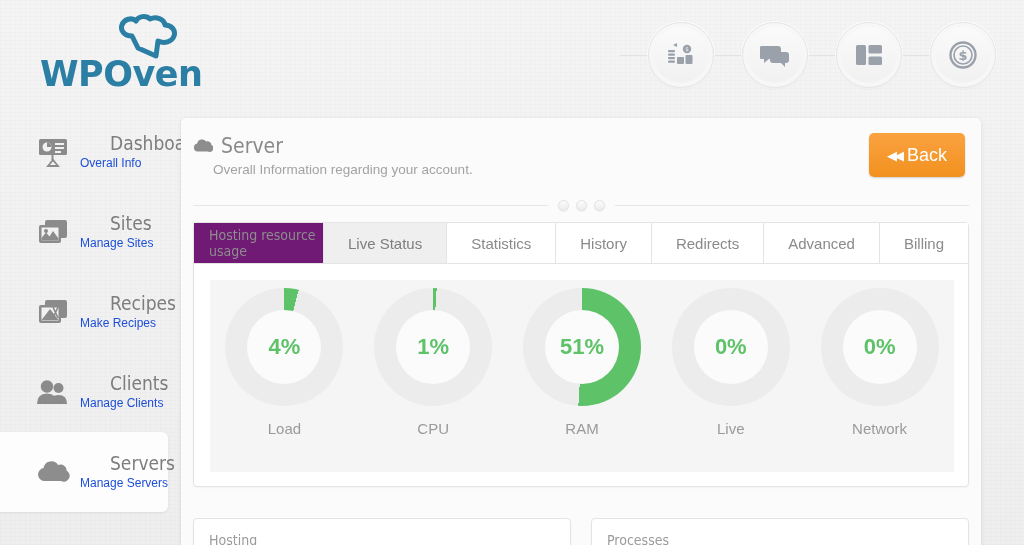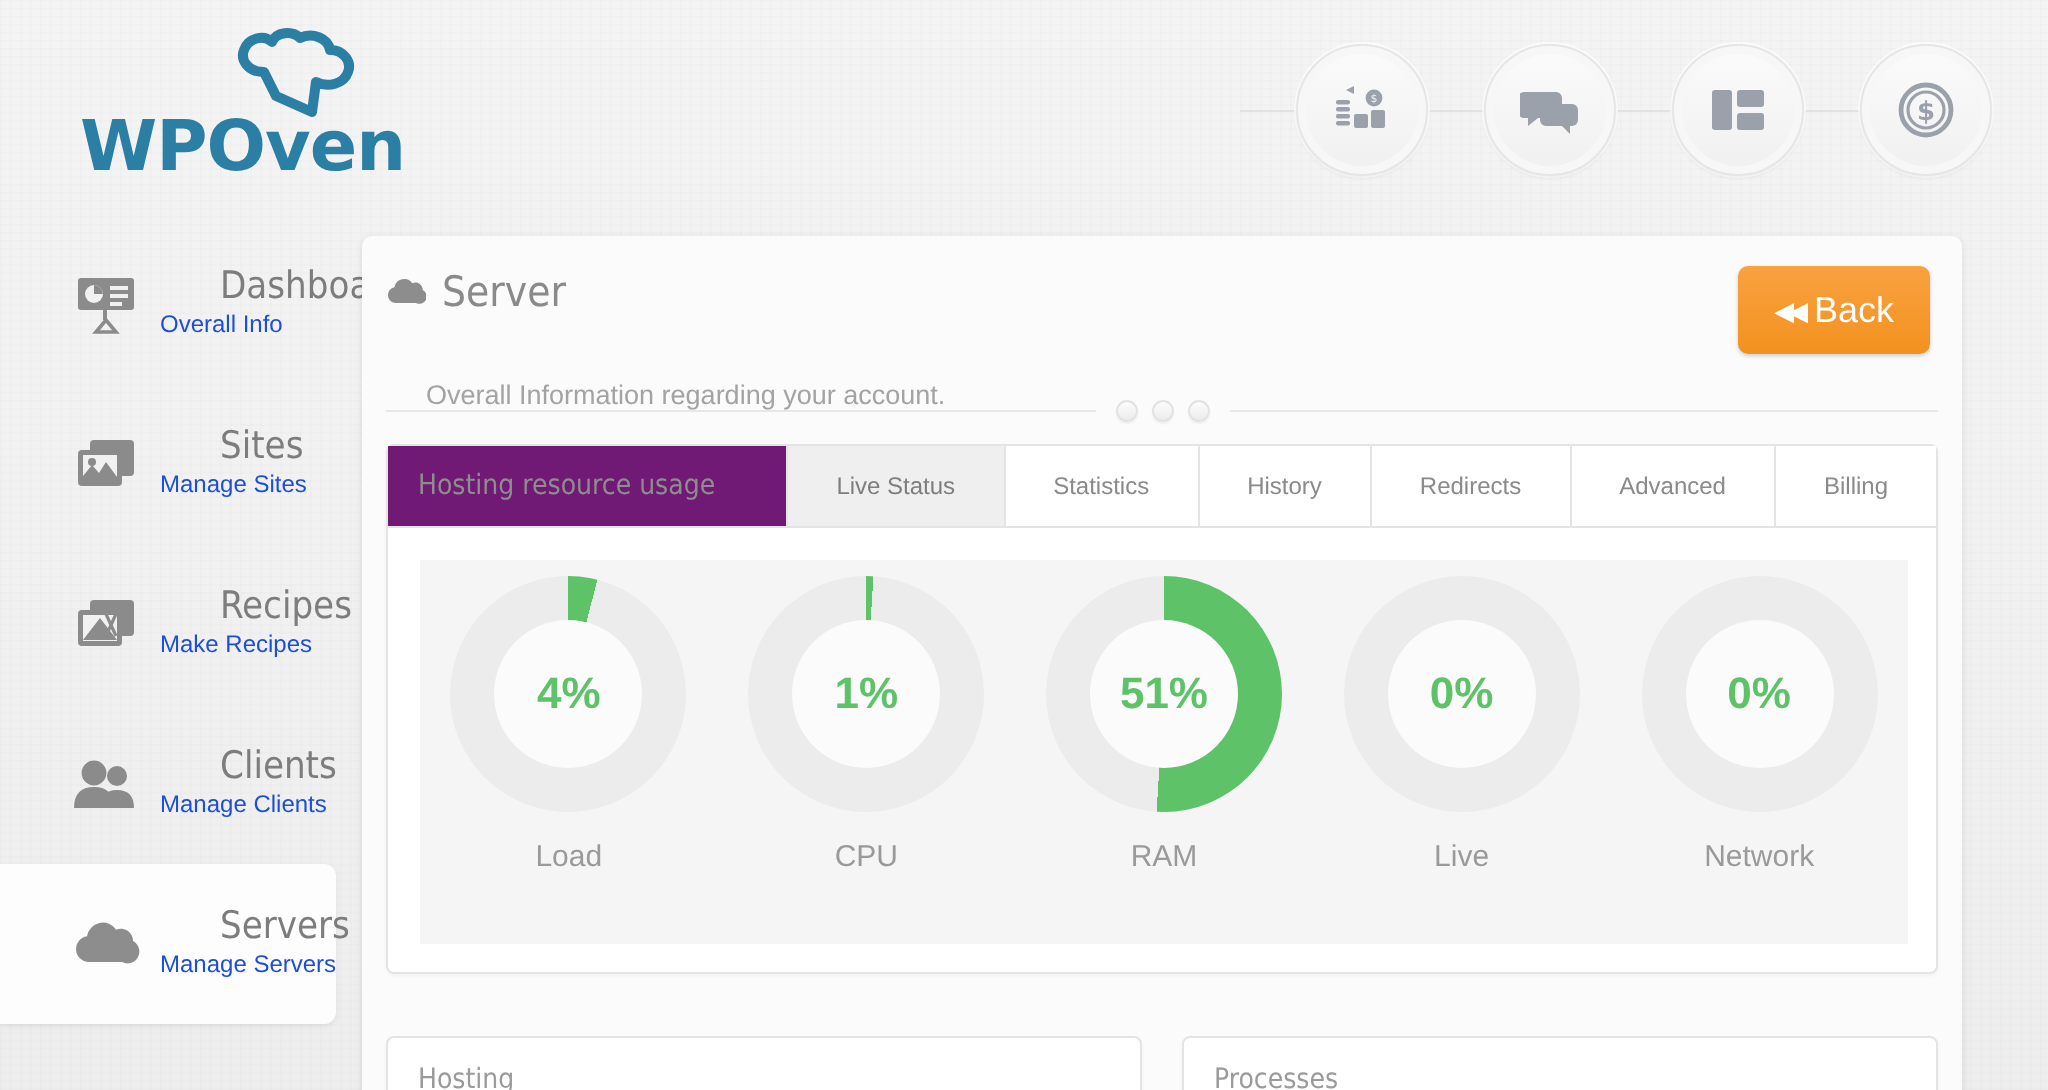--- a/index.html
+++ b/index.html
@@ -132,21 +132,20 @@
     font-family: "DejaVu Sans Condensed", "Liberation Sans Narrow", "Liberation Sans", sans-serif;
     font-size: 21px;
     color: #8a8a8a;
   }
   #page-title .cloud { margin-right: 8px; display:flex; }
   #page-sub {
     position: absolute;
     left: 32px; top: 44px;
     font-size: 13.5px;
     color: #a3a3a3;
-    margin-top: 28px;
   }
   #back-btn {
     position: absolute;
     right: 16px; top: 15px;
     width: 96px; height: 44px;
     border: 0;
     border-radius: 5px;
     background: linear-gradient(180deg, #faa240 0%, #f2911f 100%);
     box-shadow: 0 1px 2px rgba(0,0,0,0.18);
     color: #ffffff;
@@ -197,21 +196,21 @@
     padding-left: 15px;
     font-family: "DejaVu Sans Condensed", "Liberation Sans Narrow", "Liberation Sans", sans-serif;
     font-size: 14px;
     color: #8d8d8d;
     background: #701a75;
     border-right: 1px solid #e4e4e4;
   }
   #tabbar .tab {
     display: flex; align-items: center; justify-content: center;
     padding: 0 24px;
-    font-size: 12px;
+    font-size: 15px;
     color: #8a8a8a;
     background: #ffffff;
     border-right: 1px solid #e4e4e4;
     cursor: pointer;
     white-space: nowrap;
   }
   #tabbar .tab:last-child { border-right: 0; }
   #tabbar .tab.active { background: #efefef; color: #7e7e7e; }
 
   #gauge-area {

